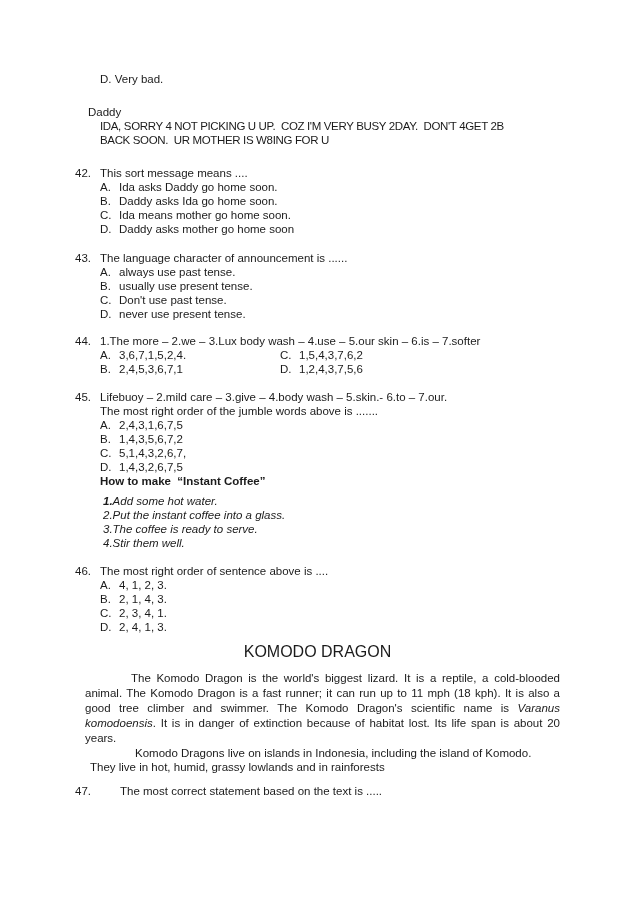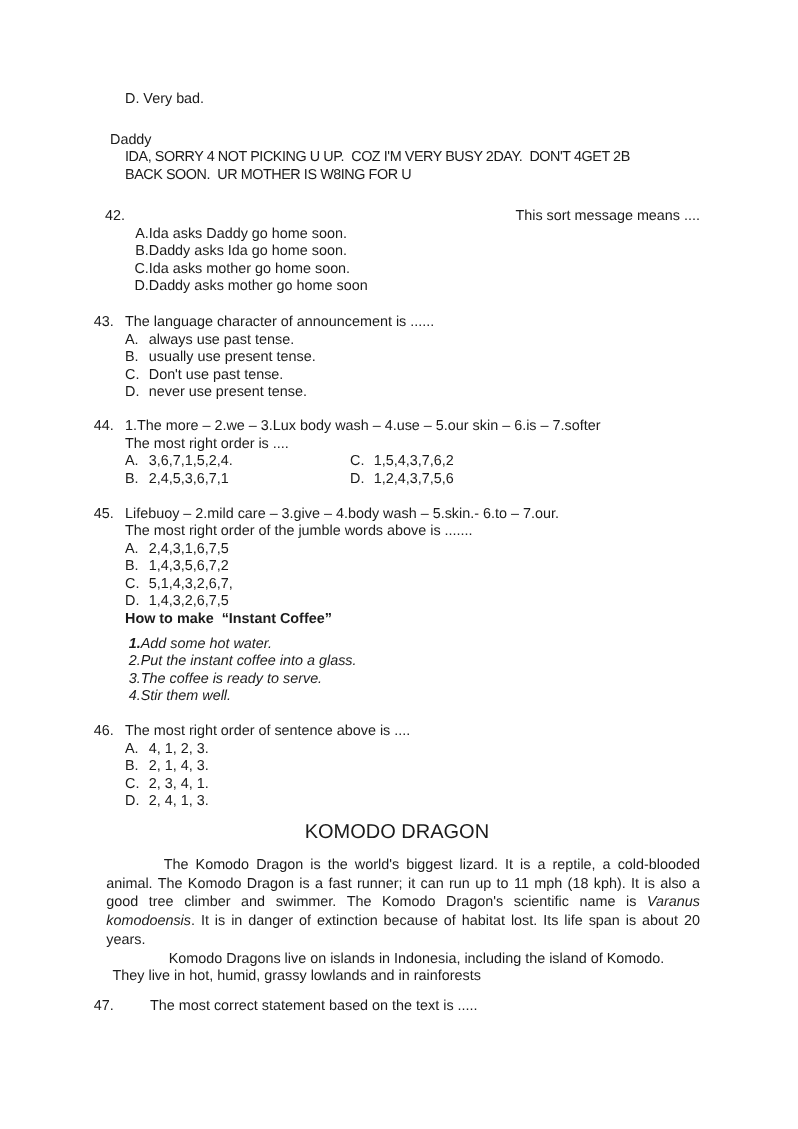--- a/index.html
+++ b/index.html
@@ -22,21 +22,21 @@
   }
   .prev-opt { margin-left: 25px; }
   .sms { margin-top: 19px; margin-left: 13px; }
   .sms-body { margin-left: 12px; }
   .sms-line { white-space: pre; letter-spacing: -0.35px; }
   .q { display: flex; }
   .qnum { width: 25px; flex: none; }
   .qbody { flex: 1; min-width: 0; }
   .opt { display: flex; }
   .letter { width: 19px; flex: none; }
-  .q42 { margin-top: 19px; text-align: right; }
+  .q42 { margin-top: 19px; }
   .q43 { margin-top: 15px; }
   .q44 { margin-top: 13px; }
   .q45 { margin-top: 14px; justify-content: space-between; }
   .q46 { margin-top: 14px; justify-content: center; }
   .q47 { margin-top: 10px; gap: 20px; }
   .optgrid { display: flex; }
   .optcol-left { width: 180px; flex: none; }
   .optcol-right { flex: 1; }
   .coffee-heading { font-weight: 700; white-space: pre; }
   .steps { margin-top: 6px; margin-left: 3px; }
@@ -77,21 +77,21 @@
       <div class="opt">
           <span class="letter">A.</span>
           <span>Ida asks Daddy go home soon.</span>
         </div>
       <div class="opt">
           <span class="letter">B.</span>
           <span>Daddy asks Ida go home soon.</span>
         </div>
       <div class="opt">
           <span class="letter">C.</span>
-          <span>Ida asks mother go home soon.</span>
+          <span>Ida means mother go home soon.</span>
         </div>
       <div class="opt">
           <span class="letter">D.</span>
           <span>Daddy asks mother go home soon</span>
         </div>
     </div>
   </div>
 
   <div class="q q43">
     <div class="qnum">43.</div>
@@ -113,21 +113,20 @@
           <span class="letter">D.</span>
           <span>never use present tense.</span>
         </div>
     </div>
   </div>
 
   <div class="q q44">
     <div class="qnum">44.</div>
     <div class="qbody">
       <div class="qjumble">1.The more – 2.we – 3.Lux body wash – 4.use – 5.our skin – 6.is – 7.softer</div>
-      <div class="qprompt">The most right order is ....</div>
       <div class="optgrid">
         <div class="optcol-left">
           <div class="opt">
               <span class="letter">A.</span>
               <span>3,6,7,1,5,2,4.</span>
             </div>
           <div class="opt">
               <span class="letter">B.</span>
               <span>2,4,5,3,6,7,1</span>
             </div>

